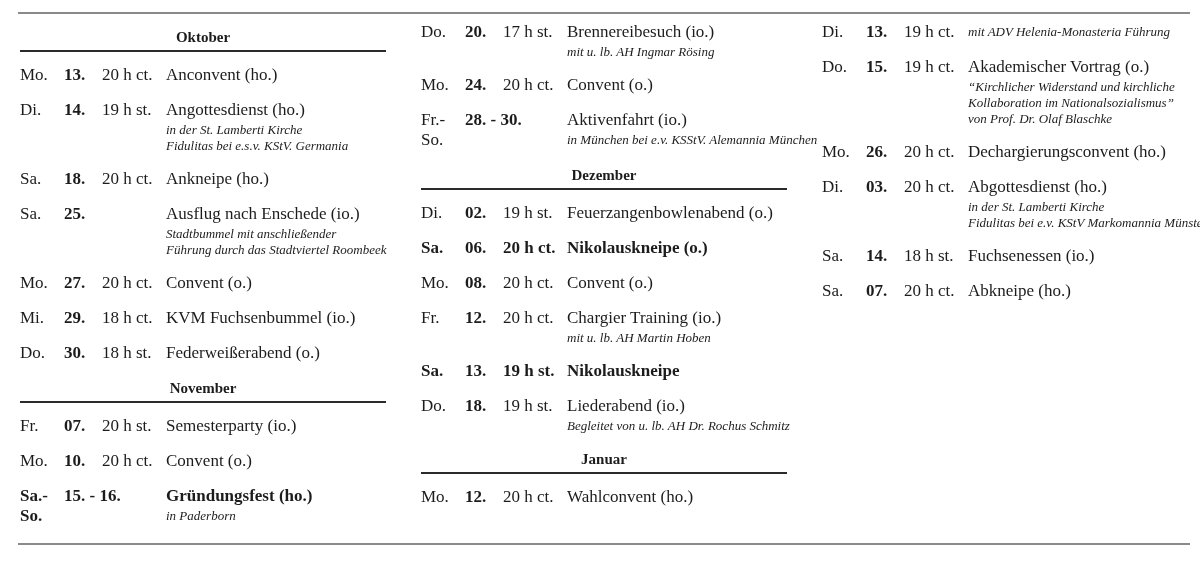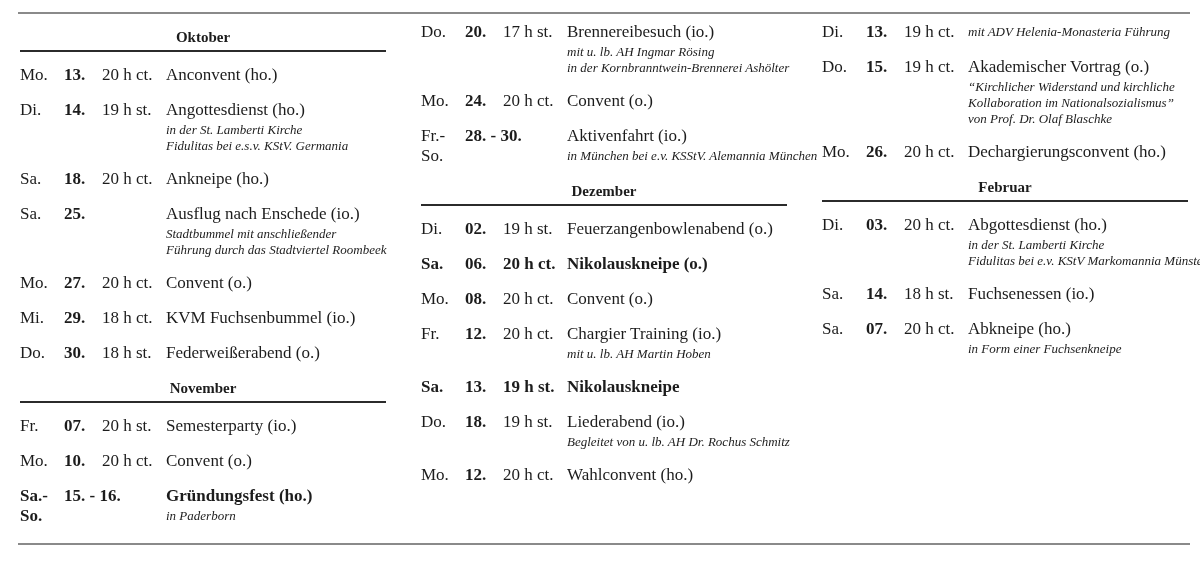--- a/index.html
+++ b/index.html
@@ -182,21 +182,20 @@
       </div>
     <div class="column">
         <div class="event">
     <div class="day">Do.</div>
     <div class="date">20.</div>
     <div class="time">17 h st.</div>
     <div class="title-cell">
       <div class="title">Brennereibesuch (io.)</div>
       <div class="notes">
               <div class="note">mit u. lb. AH Ingmar Rösing</div>
-              <div class="note">in der Kornbranntwein-Brennerei Ashölter</div>
             </div>
     </div>
   </div>
         <div class="event">
     <div class="day">Mo.</div>
     <div class="date">24.</div>
     <div class="time">20 h ct.</div>
     <div class="title-cell">
       <div class="title">Convent (o.)</div>
 
@@ -266,20 +265,21 @@
     <div class="day">Do.</div>
     <div class="date">18.</div>
     <div class="time">19 h st.</div>
     <div class="title-cell">
       <div class="title">Liederabend (io.)</div>
       <div class="notes">
               <div class="note">Begleitet von u. lb. AH Dr. Rochus Schmitz</div>
             </div>
     </div>
   </div>
+        <div class="month">Januar</div>
         <div class="event">
     <div class="day">Mo.</div>
     <div class="date">12.</div>
     <div class="time">20 h ct.</div>
     <div class="title-cell">
       <div class="title">Wahlconvent (ho.)</div>
 
     </div>
   </div>
       </div>
@@ -309,21 +309,20 @@
   </div>
         <div class="event">
     <div class="day">Mo.</div>
     <div class="date">26.</div>
     <div class="time">20 h ct.</div>
     <div class="title-cell">
       <div class="title">Dechargierungsconvent (ho.)</div>
 
     </div>
   </div>
-        <div class="month">Februar</div>
         <div class="event">
     <div class="day">Di.</div>
     <div class="date">03.</div>
     <div class="time">20 h ct.</div>
     <div class="title-cell">
       <div class="title">Abgottesdienst (ho.)</div>
       <div class="notes">
               <div class="note">in der St. Lamberti Kirche</div>
               <div class="note">Fidulitas bei e.v. KStV Markomannia Münster</div>
             </div>
@@ -337,22 +336,19 @@
       <div class="title">Fuchsenessen (io.)</div>
 
     </div>
   </div>
         <div class="event">
     <div class="day">Sa.</div>
     <div class="date">07.</div>
     <div class="time">20 h ct.</div>
     <div class="title-cell">
       <div class="title">Abkneipe (ho.)</div>
-      <div class="notes">
-              <div class="note">in Form einer Fuchsenkneipe</div>
-            </div>
     </div>
   </div>
       </div>
   </div>
 
   <div class="rule bottom"></div>
 </div>
 
 </body></html>

